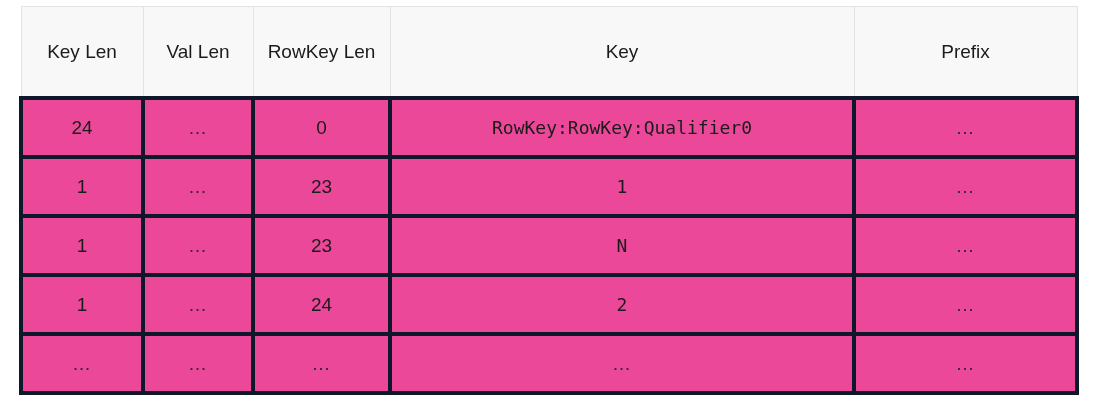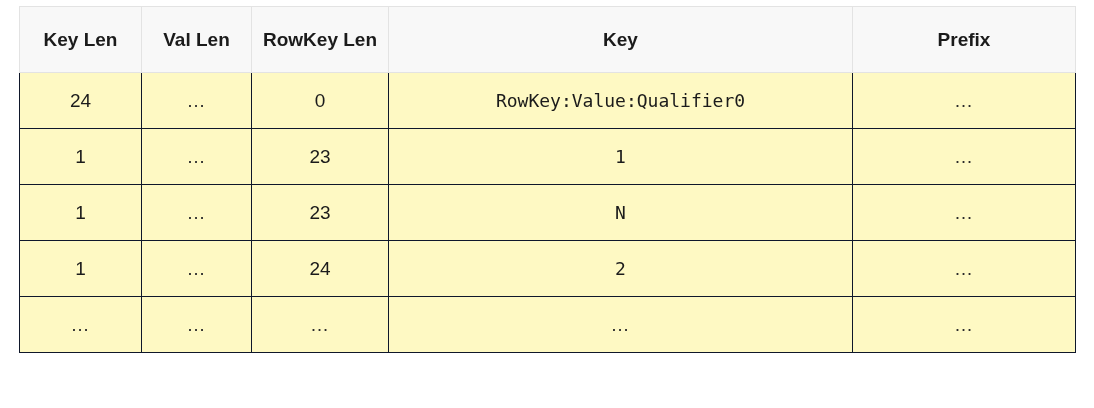--- a/index.html
+++ b/index.html
@@ -35,30 +35,30 @@
   table.kv-table col.c-keylen    { width: 122px; }
   table.kv-table col.c-vallen    { width: 110px; }
   table.kv-table col.c-prefixlen { width: 137px; }
   table.kv-table col.c-key       { width: 464px; }
   table.kv-table col.c-value     { width: 223px; }
 
   table.kv-table thead th {
     height: 57px;
     background: #f8f8f8;
     border: 1px solid #e3e3e3;
-    font-weight: 700;
+    font-weight: 400;
     font-size: 19px;
     color: #1b1b1b;
     vertical-align: middle;
-    padding: 4px 6px;
+    padding: 16px 6px;
   }
   table.kv-table tbody td {
     height: 55px;
-    background: #fef9c3;
-    border: 1px solid #0f172a;
+    background: #ec4899;
+    border: 4px solid #0f172a;
     font-weight: 400;
     font-size: 19px;
     color: #1b1b1b;
     text-align: center;
     vertical-align: middle;
     padding: 0 6px;
     white-space: nowrap;
   }
   table.kv-table tbody td.mono {
     font-family: "DejaVu Sans Mono", "Liberation Mono", monospace;
@@ -91,21 +91,21 @@
           <th>RowKey Len</th>
           <th>Key</th>
           <th>Prefix</th>
         </tr>
       </thead>
       <tbody>
         <tr>
           <td>24</td>
           <td class="ellipsis">…</td>
           <td>0</td>
-          <td class="mono">RowKey:Value:Qualifier0</td>
+          <td class="mono">RowKey:RowKey:Qualifier0</td>
           <td class="ellipsis">…</td>
         </tr>
         <tr>
           <td>1</td>
           <td class="ellipsis">…</td>
           <td>23</td>
           <td class="mono">1</td>
           <td class="ellipsis">…</td>
         </tr>
         <tr>

